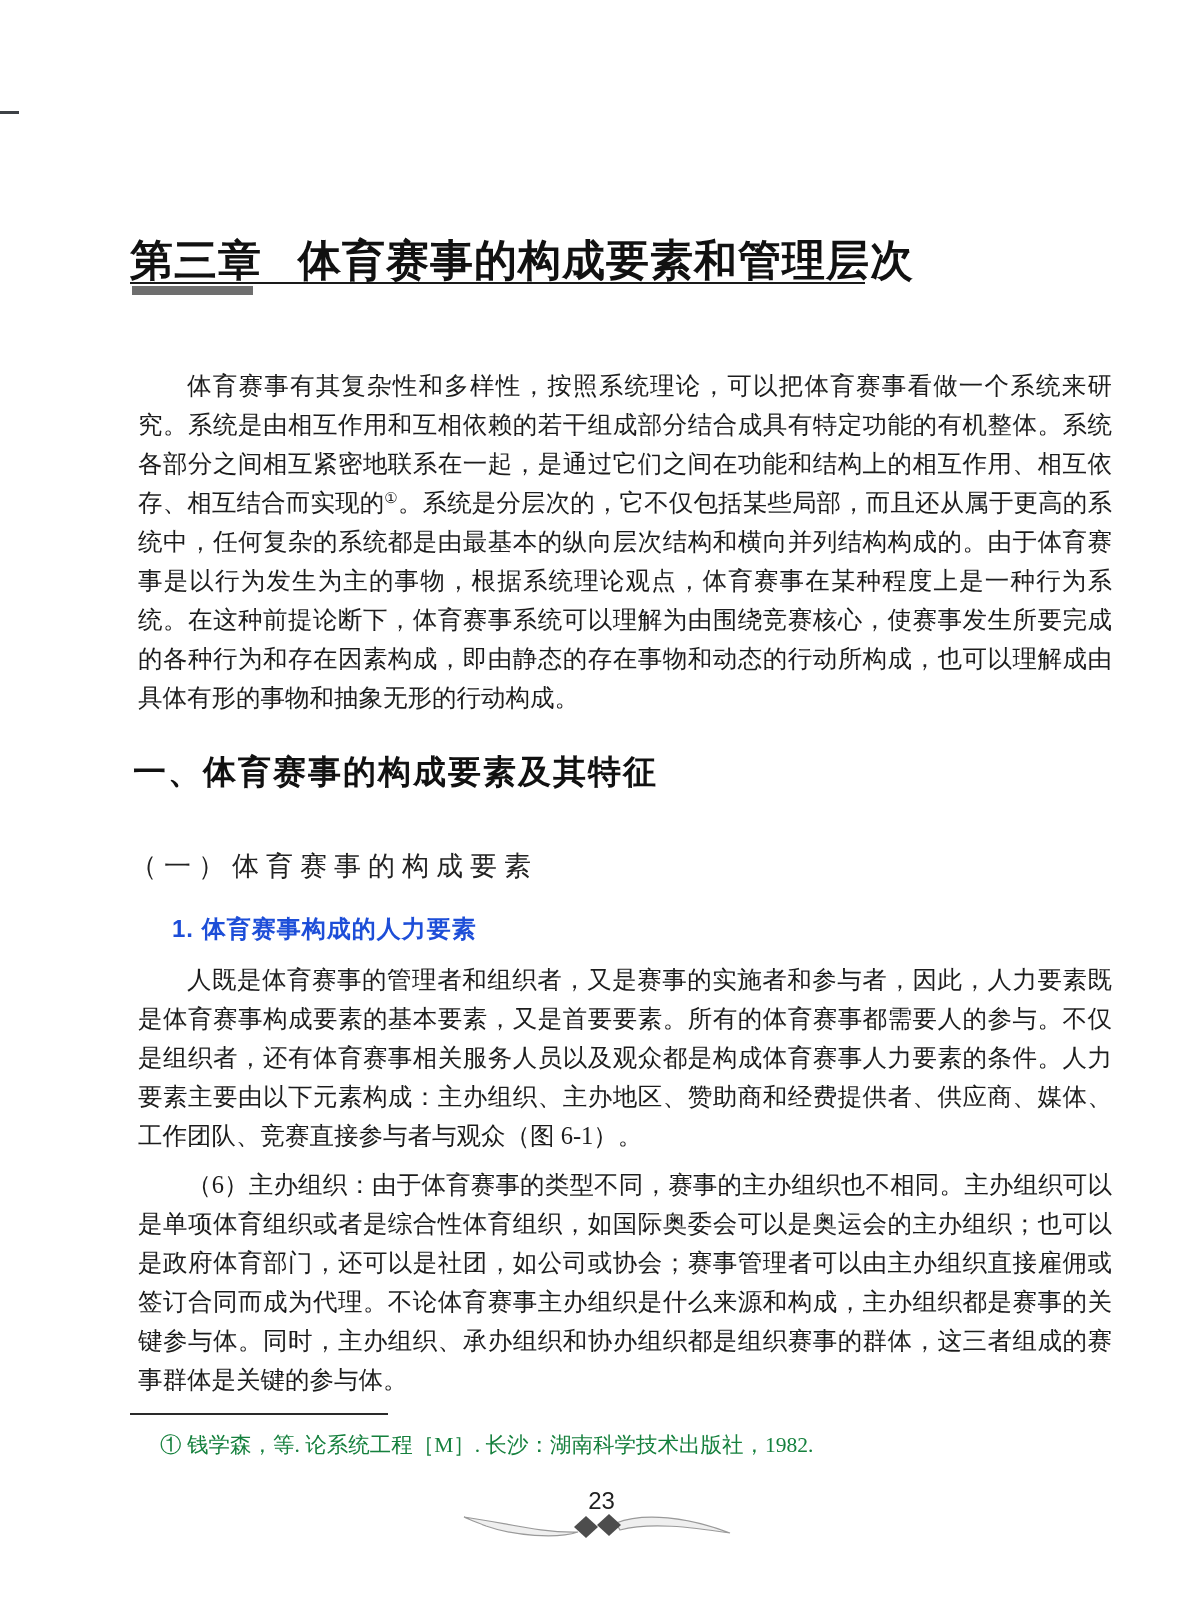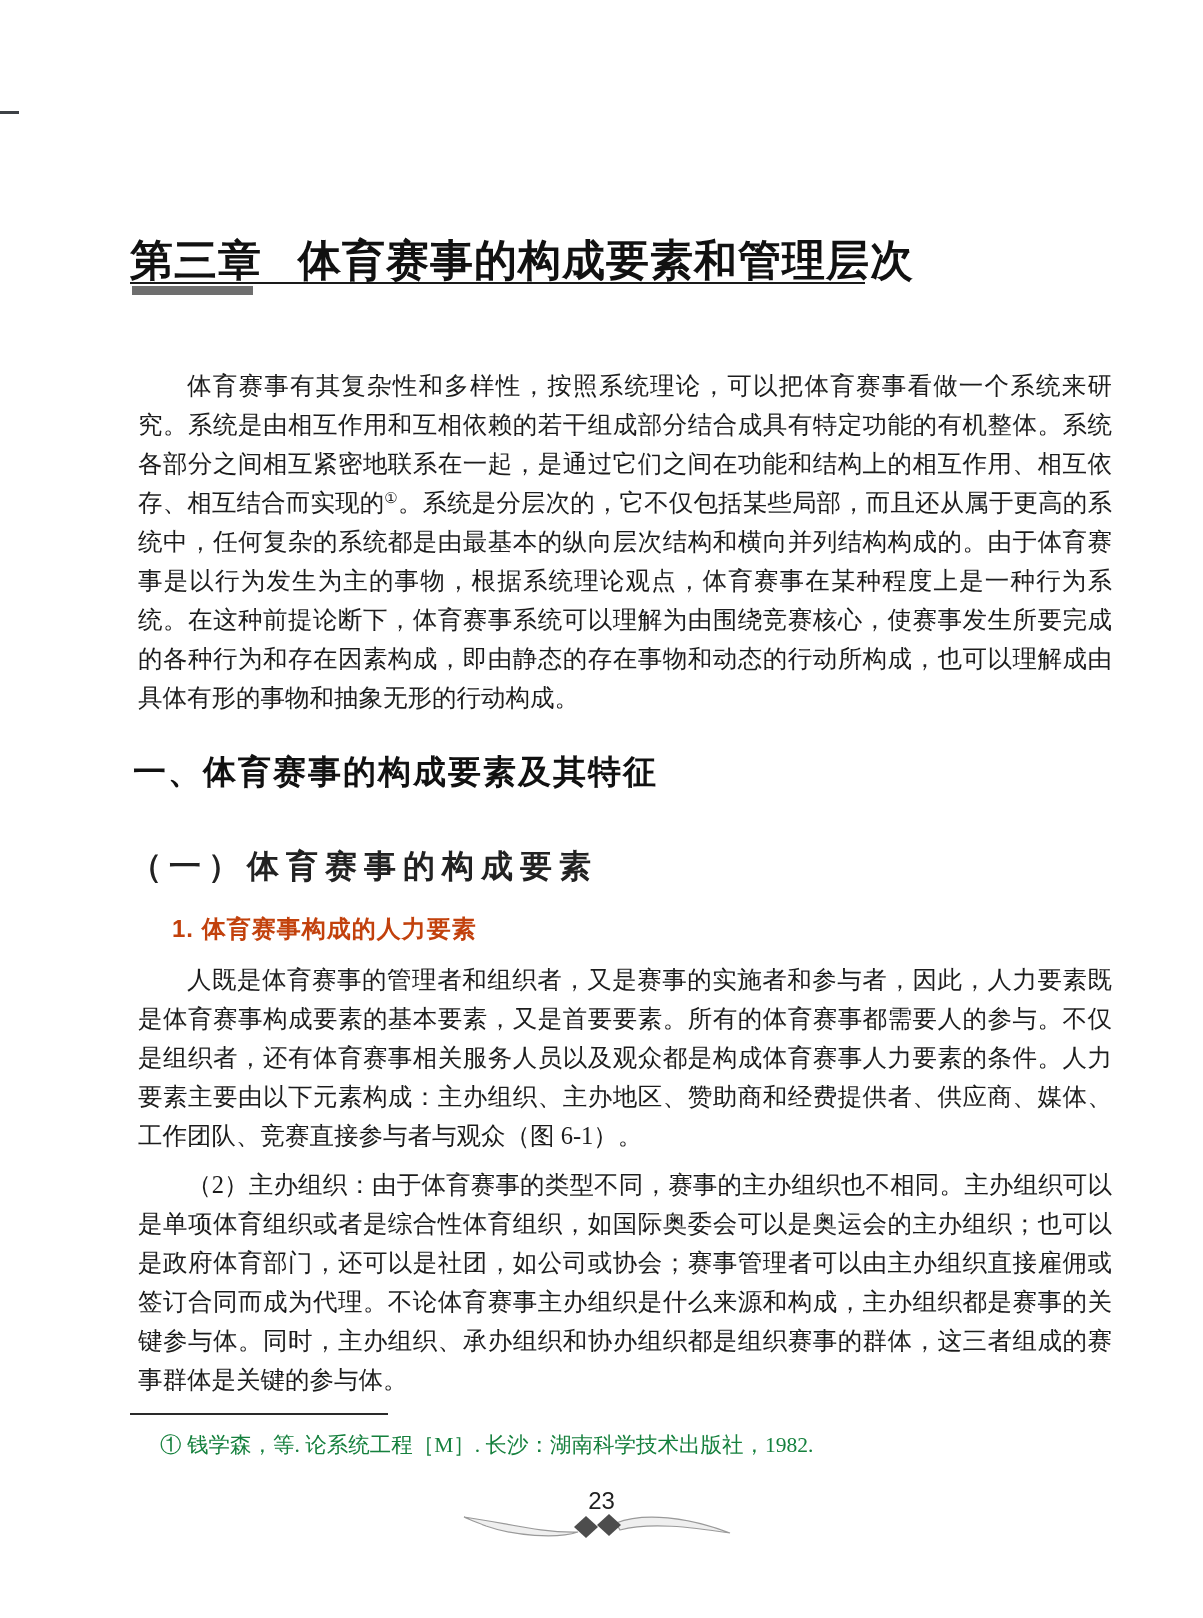--- a/index.html
+++ b/index.html
@@ -42,28 +42,28 @@
   #para-block{top:950px;}
   sup.note-ref{font-size:15px;line-height:0;vertical-align:8px;}
   .section-heading{
     position:absolute;left:133px;top:753px;
     font-family:"Liberation Sans","DejaVu Sans",sans-serif;
     font-weight:bold;font-size:33px;line-height:38px;
     color:#111;letter-spacing:2px;white-space:nowrap;
   }
   .subsection-heading{
     position:absolute;left:130px;top:849px;
-    font-size:32px;line-height:34px;font-weight:bold;
+    font-size:27px;line-height:34px;font-weight:normal;
     color:#222;letter-spacing:7px;white-space:nowrap;
   }
   .item-heading{
     position:absolute;left:172px;top:914px;
     font-family:"Liberation Sans","DejaVu Sans",sans-serif;
     font-weight:bold;font-size:24px;line-height:30px;
-    color:#c2410c;letter-spacing:1px;white-space:nowrap;
+    color:#1d4ed8;letter-spacing:1px;white-space:nowrap;
   }
   .footnote-rule{
     position:absolute;left:130px;top:1413px;width:258px;height:2px;
     background:#2a2a2a;
   }
   .footnote-text{
     position:absolute;left:160px;top:1431px;width:900px;
     font-size:21.5px;line-height:28px;color:#15803d;
     white-space:nowrap;
   }
@@ -95,21 +95,21 @@
   </div>
 
   <div class="section-heading">一、体育赛事的构成要素及其特征</div>
 
   <div class="subsection-heading">（一）体育赛事的构成要素</div>
 
   <div class="item-heading">1. 体育赛事构成的人力要素</div>
 
   <div class="body-text" id="para-block">
     <p>人既是体育赛事的管理者和组织者，又是赛事的实施者和参与者，因此，人力要素既是体育赛事构成要素的基本要素，又是首要要素。所有的体育赛事都需要人的参与。不仅是组织者，还有体育赛事相关服务人员以及观众都是构成体育赛事人力要素的条件。人力要素主要由以下元素构成：主办组织、主办地区、赞助商和经费提供者、供应商、媒体、工作团队、竞赛直接参与者与观众（图 6-1）。</p>
-    <p>（2）主办组织：由于体育赛事的类型不同，赛事的主办组织也不相同。主办组织可以是单项体育组织或者是综合性体育组织，如国际奥委会可以是奥运会的主办组织；也可以是政府体育部门，还可以是社团，如公司或协会；赛事管理者可以由主办组织直接雇佣或签订合同而成为代理。不论体育赛事主办组织是什么来源和构成，主办组织都是赛事的关键参与体。同时，主办组织、承办组织和协办组织都是组织赛事的群体，这三者组成的赛事群体是关键的参与体。</p>
+    <p>（6）主办组织：由于体育赛事的类型不同，赛事的主办组织也不相同。主办组织可以是单项体育组织或者是综合性体育组织，如国际奥委会可以是奥运会的主办组织；也可以是政府体育部门，还可以是社团，如公司或协会；赛事管理者可以由主办组织直接雇佣或签订合同而成为代理。不论体育赛事主办组织是什么来源和构成，主办组织都是赛事的关键参与体。同时，主办组织、承办组织和协办组织都是组织赛事的群体，这三者组成的赛事群体是关键的参与体。</p>
   </div>
 
   <div class="footnote-rule"></div>
   <div class="footnote-text">① 钱学森，等. 论系统工程［M］. 长沙：湖南科学技术出版社，1982.</div>
 
   <div class="page-number">23</div>
 
   <svg class="ornament" viewBox="0 0 272 40" xmlns="http://www.w3.org/2000/svg">
     <path d="M2,9 C45,15 78,25 116,24 C95,31 52,28 24,18 C14,14 6,11 2,9 Z" fill="#efefef" stroke="#9a9a9a" stroke-width="1.2"></path>
     <path d="M154,15 C182,4 226,9 268,25 C228,19 188,14 158,22 Z" fill="#efefef" stroke="#9a9a9a" stroke-width="1.2"></path>

